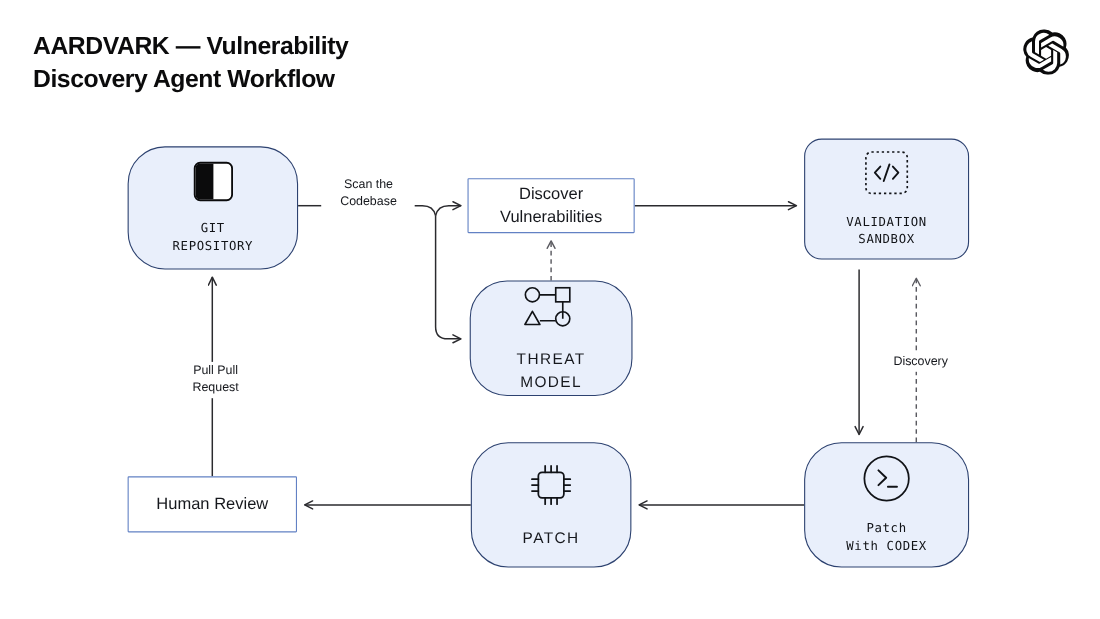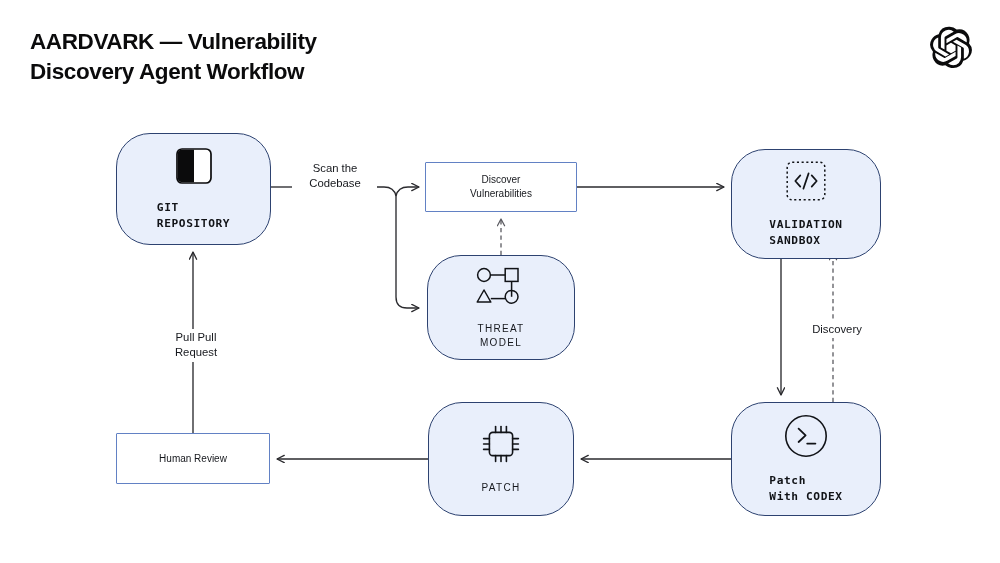--- a/index.html
+++ b/index.html
@@ -68,34 +68,34 @@
     background: #ffffff;
     border: 1.3px solid #6281c4;
     border-radius: 1px;
   }
   .node-label-mono {
     font-family: "DejaVu Sans Mono", "Liberation Mono", monospace;
     font-size: 11.2px;
     letter-spacing: 0.6px;
     line-height: 1.42;
     color: #111317;
-    white-space: pre-line;
-    font-weight: bold;
+    text-align: center;
+    white-space: pre-line;
   }
   .node-label-sans {
     font-family: "Liberation Sans", sans-serif;
-    font-size: 10px;
+    font-size: 15px;
     line-height: 1.4;
     color: #16181d;
     text-align: center;
     white-space: pre-line;
   }
   .node-label-caps {
     font-family: "Liberation Sans", sans-serif;
-    font-size: 10px;
+    font-size: 14px;
     font-weight: normal;
     letter-spacing: 1.3px;
     line-height: 1.45;
     color: #16181d;
     text-align: center;
     white-space: pre-line;
   }
   .node-icon {
     display: block;
     margin-bottom: 11px;
@@ -111,21 +111,21 @@
     text-align: center;
     white-space: pre-line;
     background: #ffffff;
     padding: 1px 3px;
   }
 
   
   #node-git          { left: 116px; top: 133px;  width: 155px; height: 112px; }
   #node-discover     { left: 425px; top: 162px;  width: 152px; height: 50px;  }
   #node-threat       { left: 427px; top: 255px;  width: 148px; height: 105px; }
-  #node-validation   { left: 731px; top: 149px;  width: 150px; height: 110px; }
+  #node-validation   { left: 731px; top: 126px;  width: 150px; height: 110px; border-radius: 16px; }
   #node-codex        { left: 731px; top: 402px;  width: 150px; height: 114px; }
   #node-patch        { left: 428px; top: 402px;  width: 146px; height: 114px; }
   #node-human-review { left: 116px; top: 433px;  width: 154px; height: 51px;  }
 
   
   #label-scan        { left: 293px; top: 160px;  width: 78px;  }
   #label-openpr      { left: 152px; top: 329px;  width: 82px;  }
   #label-revalidate  { left: 796px; top: 321px;  width: 76px;  }
 </style>
 </head>

